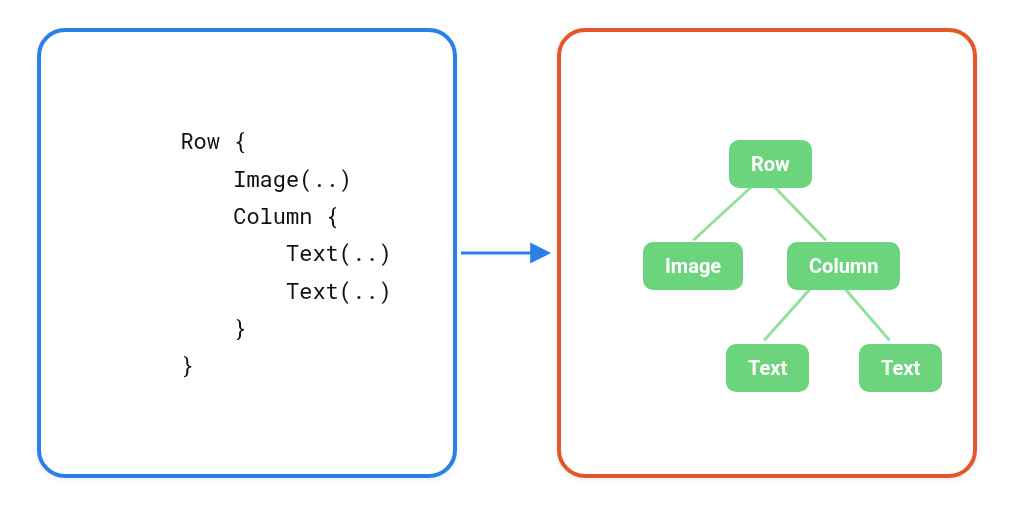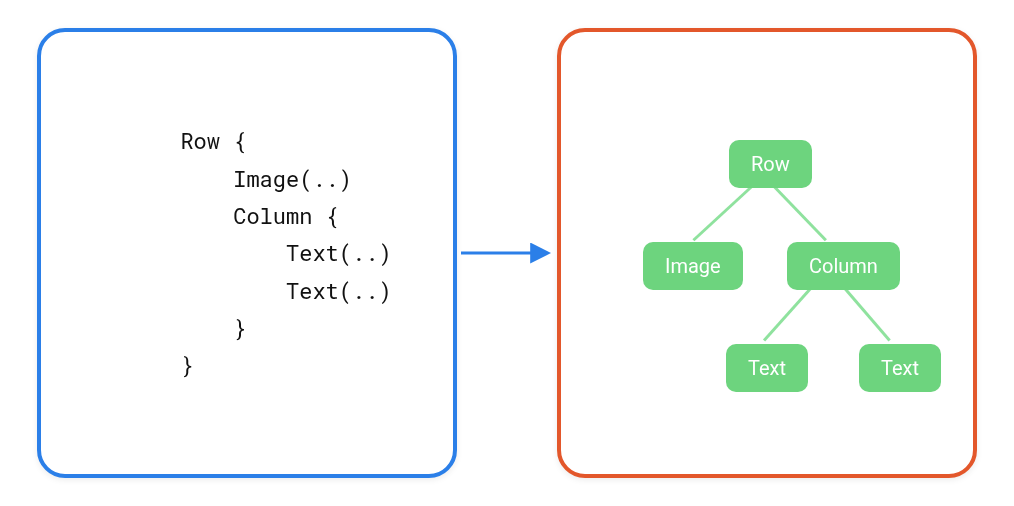--- a/index.html
+++ b/index.html
@@ -49,21 +49,21 @@
     .tree-box {
       border: 4px solid #e3572b;
       position: relative;
     }
     
     .node {
       position: absolute;
       background: #6dd47e;
       color: #fff;
       font-size: 20px;
-      font-weight: 400;
+      font-weight: 700;
       padding: 12px 22px;
       border-radius: 10px;
       text-align: center;
       white-space: nowrap;
     }
     .node-row    { left: 168px; top: 108px; }
     .node-image  { left:  82px; top: 210px; }
     .node-column { left: 226px; top: 210px; }
     .node-text1  { left: 165px; top: 312px; }
     .node-text2  { left: 298px; top: 312px; }

